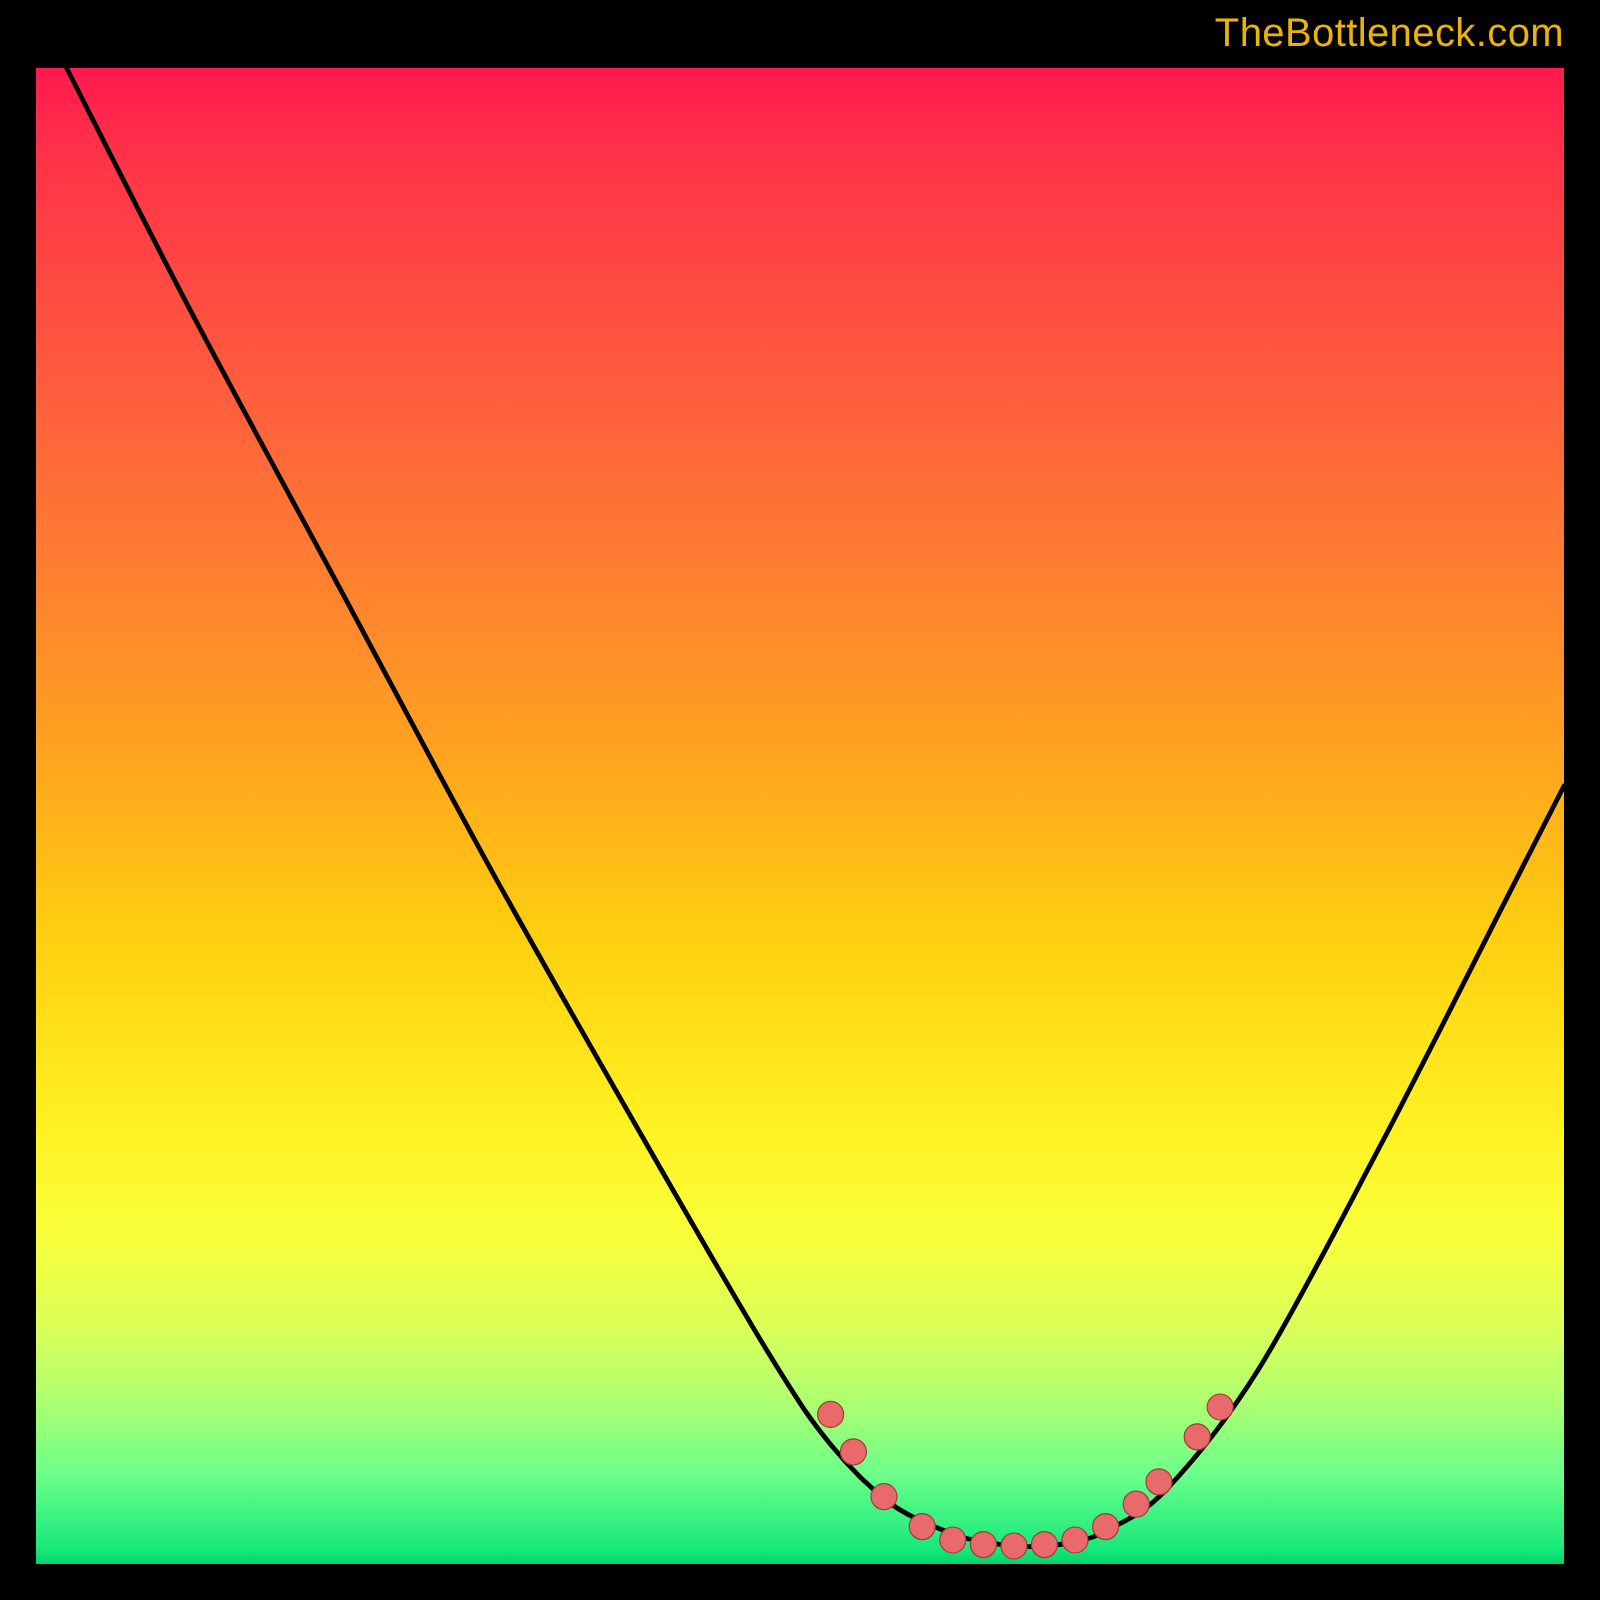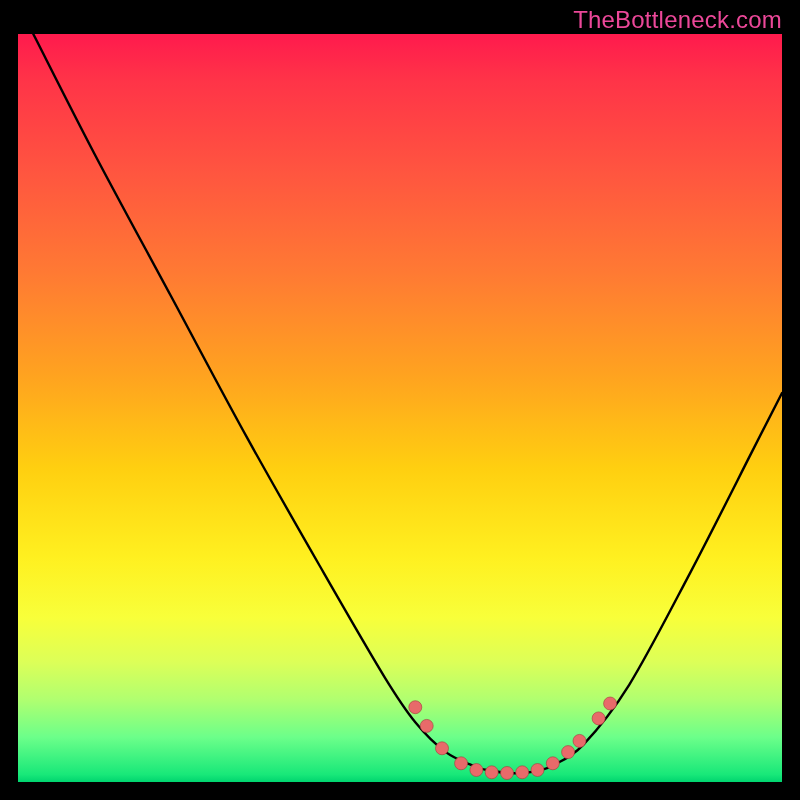--- a/index.html
+++ b/index.html
@@ -40,22 +40,22 @@
       #b0ff70 89%,
       #6cff8a 94%,
       #18e879 99%,
       #00d46f 100%
     );
   }
   .watermark {
     position: absolute;
     top: 6px;
     right: 18px;
-    color: #ec4899;
-    font-size: 24px;
+    color: #eab308;
+    font-size: 20px;
     letter-spacing: 0.2px;
     font-weight: 500;
     user-select: none;
   }
   svg.curve {
     position: absolute;
     left: 0;
     top: 0;
     width: 764px;
     height: 748px;

